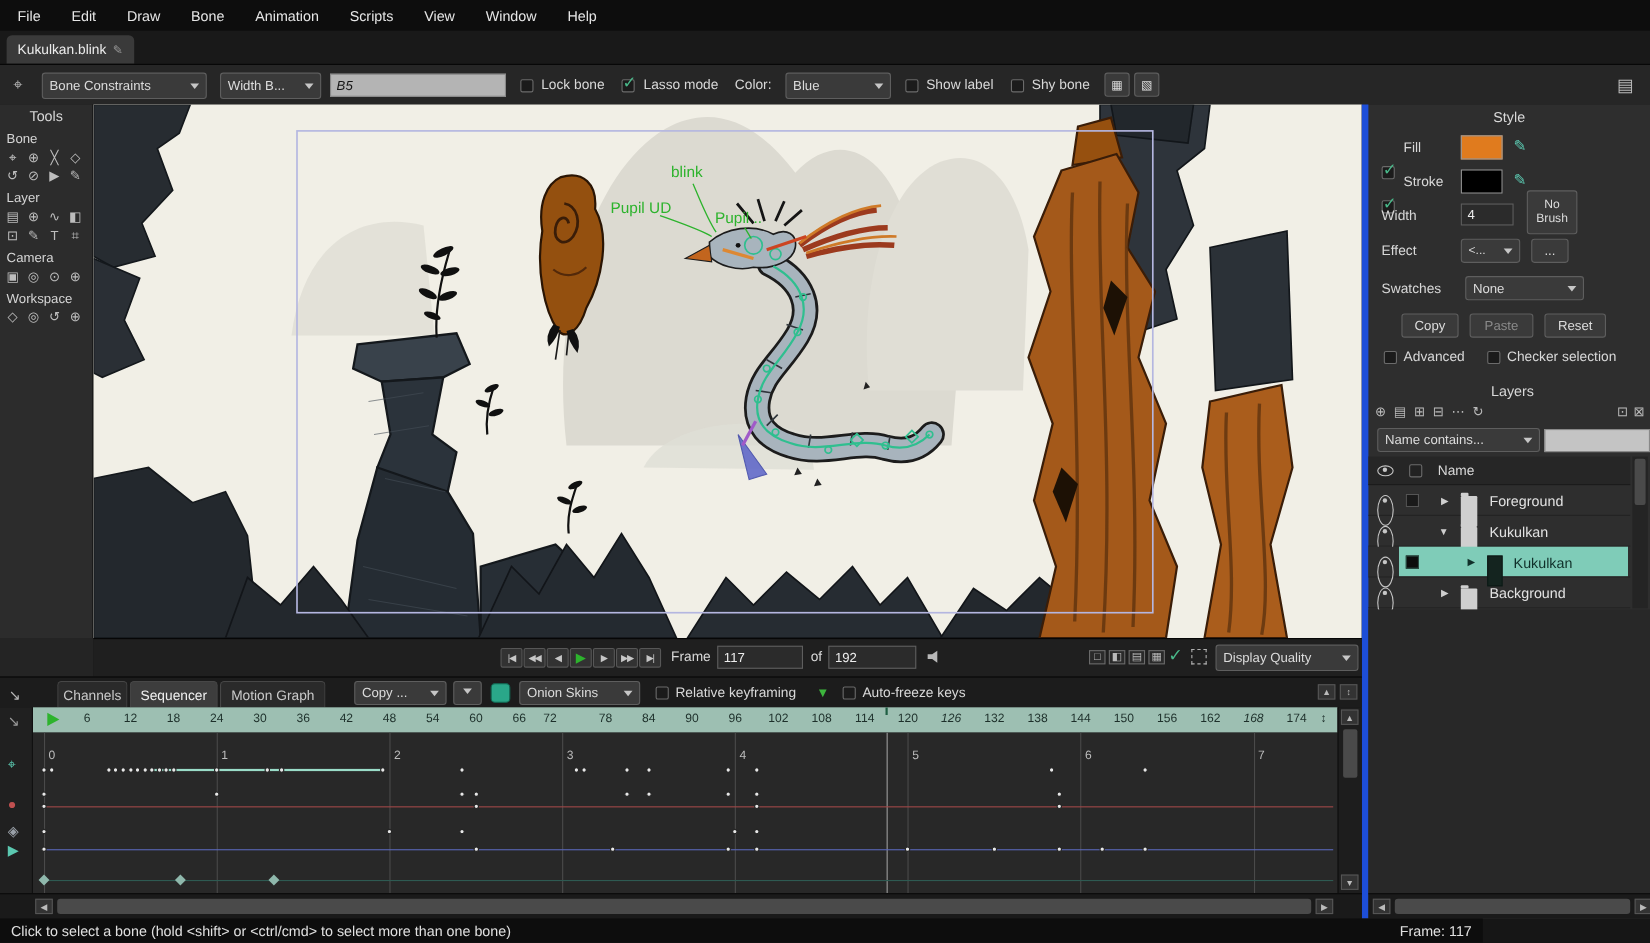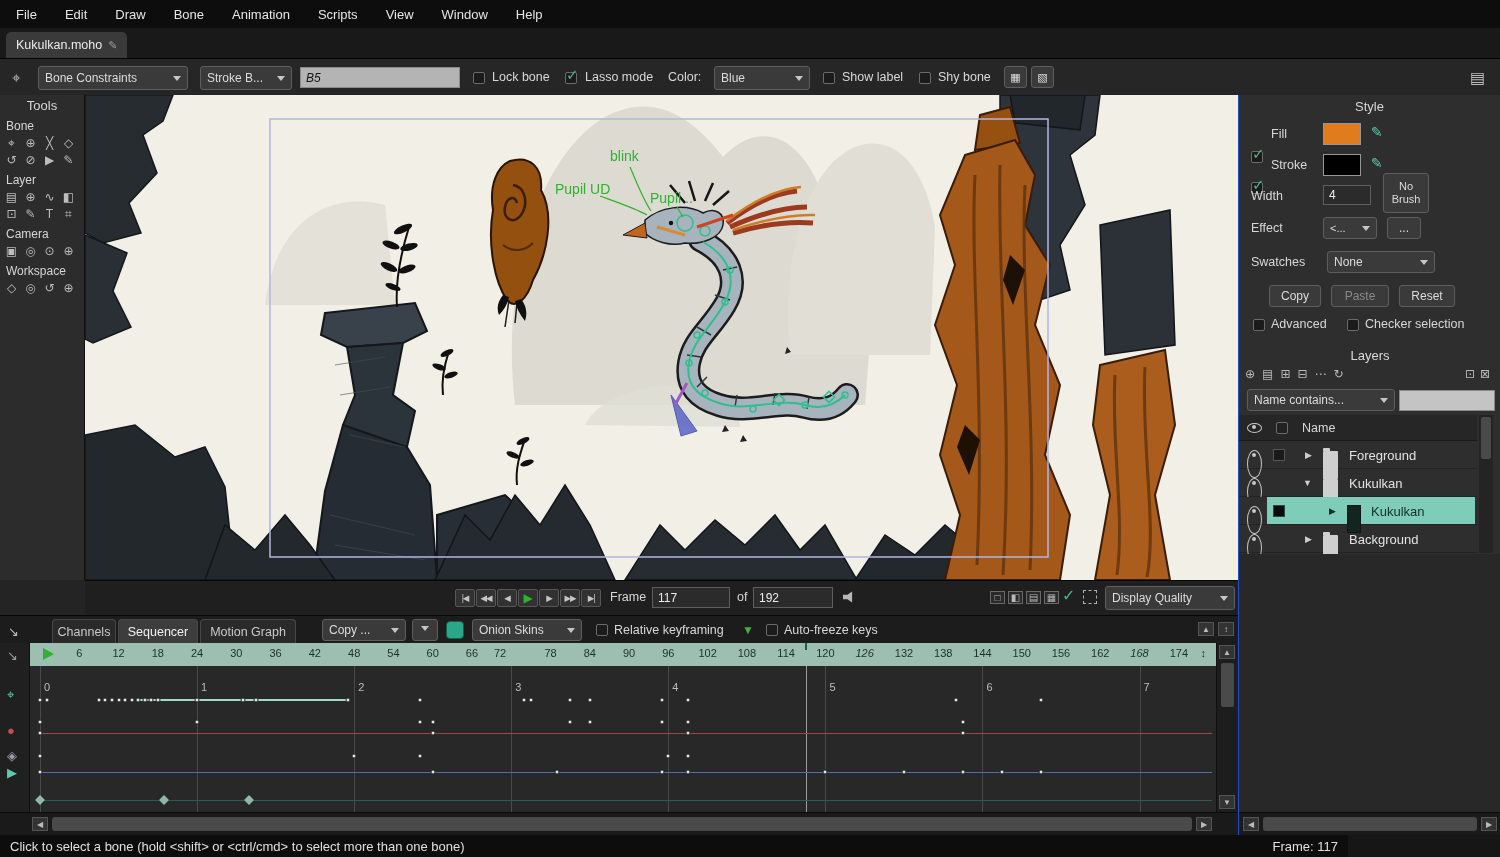--- a/index.html
+++ b/index.html
@@ -33,21 +33,21 @@
   .tools-panel{left:0;top:95px;width:85px;height:485px;background:#2c2c2c;border-right:1px solid #101010}
   .panel-title{height:20px;display:flex;align-items:center;justify-content:center;font-size:13px;color:#d8d8d8}
   .tool-sec-label{font-size:12px;color:#d6d6d6;padding:4px 6px 1px}
   .tool-grid{display:flex;flex-wrap:wrap;width:82px;padding:1px 2px;row-gap:1px}
   .tool-icon{width:19px;height:16px;font-size:12px;color:#bdbdbd;display:flex;align-items:center;justify-content:center}
 
   
   .canvas{left:85px;top:95px;width:1153px;height:485px;background:#f1efe6;overflow:hidden}
 
   
-  .right-panel{left:1238px;top:95px;width:262px;height:740px;background:#2e2e2e;border-left:1px solid #1d4ed8}
+  .right-panel{left:1238px;top:95px;width:262px;height:740px;background:#2e2e2e;border-left:6px solid #1d4ed8}
   .swatch{border:1px solid #979797}
   .pen{color:#5bc8b0;font-size:14px}
   .lrow{position:absolute;left:0;width:238px;height:28px;border-bottom:1px solid #232323}
   .lrow .in{position:absolute;top:0;height:28px;display:flex;align-items:center}
   .eye{width:15px;height:10px;border:1.5px solid #c6c6c6;border-radius:50%;position:relative;flex:none}
   .eye::after{content:'';position:absolute;left:3.5px;top:1.5px;width:4px;height:4px;border-radius:50%;background:#c6c6c6}
   .folder{position:relative;width:15px;height:11px;background:#cfcfcf;border-radius:1px;margin-top:2px;flex:none}
   .folder::before{content:'';position:absolute;top:-3px;left:0;width:7px;height:3px;background:#cfcfcf;border-radius:1px 1px 0 0}
   .imglayer{width:14px;height:12px;background:#14241f;border:1px solid #0c1a16;flex:none}
   .tri{font-size:9px;color:#cfcfcf;flex:none}
@@ -101,33 +101,33 @@
   <span class="menu-item">Bone</span>
   <span class="menu-item">Animation</span>
   <span class="menu-item">Scripts</span>
   <span class="menu-item">View</span>
   <span class="menu-item">Window</span>
   <span class="menu-item">Help</span>
 </div>
 
 <div class="abs tab-bar">
   <div class="tab">
-    <span>Kukulkan.moho</span>
+    <span>Kukulkan.blink</span>
     <span style="color:#9a9a9a;font-size:11px">✎</span>
   </div>
 </div>
 
 <div class="abs toolbar">
   <span class="abs icon-g" style="left:12px;top:10px;font-size:15px">⌖</span>
   <div class="abs btn dd" style="left:38px;top:7px;width:150px;height:24px">
     <span>Bone Constraints</span>
       <span class="dd-arrow"></span>
   </div>
   <div class="abs btn dd" style="left:200px;top:7px;width:92px;height:24px">
-    <span>Stroke B...</span>
+    <span>Width B...</span>
       <span class="dd-arrow"></span>
   </div>
   <input class="abs tin" style="left: 300px; top: 8px; width: 160px; font-style: italic;" value="B5">
   <span class="abs chk" style="left:473px;top:13px"></span>
   <span class="abs lbl" style="left:492px;top:11px">Lock bone</span>
   <span class="abs chk-wrap" style="left:565px;top:12px">
     <span class="chk"></span><span class="mark">✓</span>
   </span>
   <span class="abs lbl" style="left:585px;top:11px">Lasso mode</span>
   <span class="abs lbl" style="left:668px;top:11px">Color:</span>

